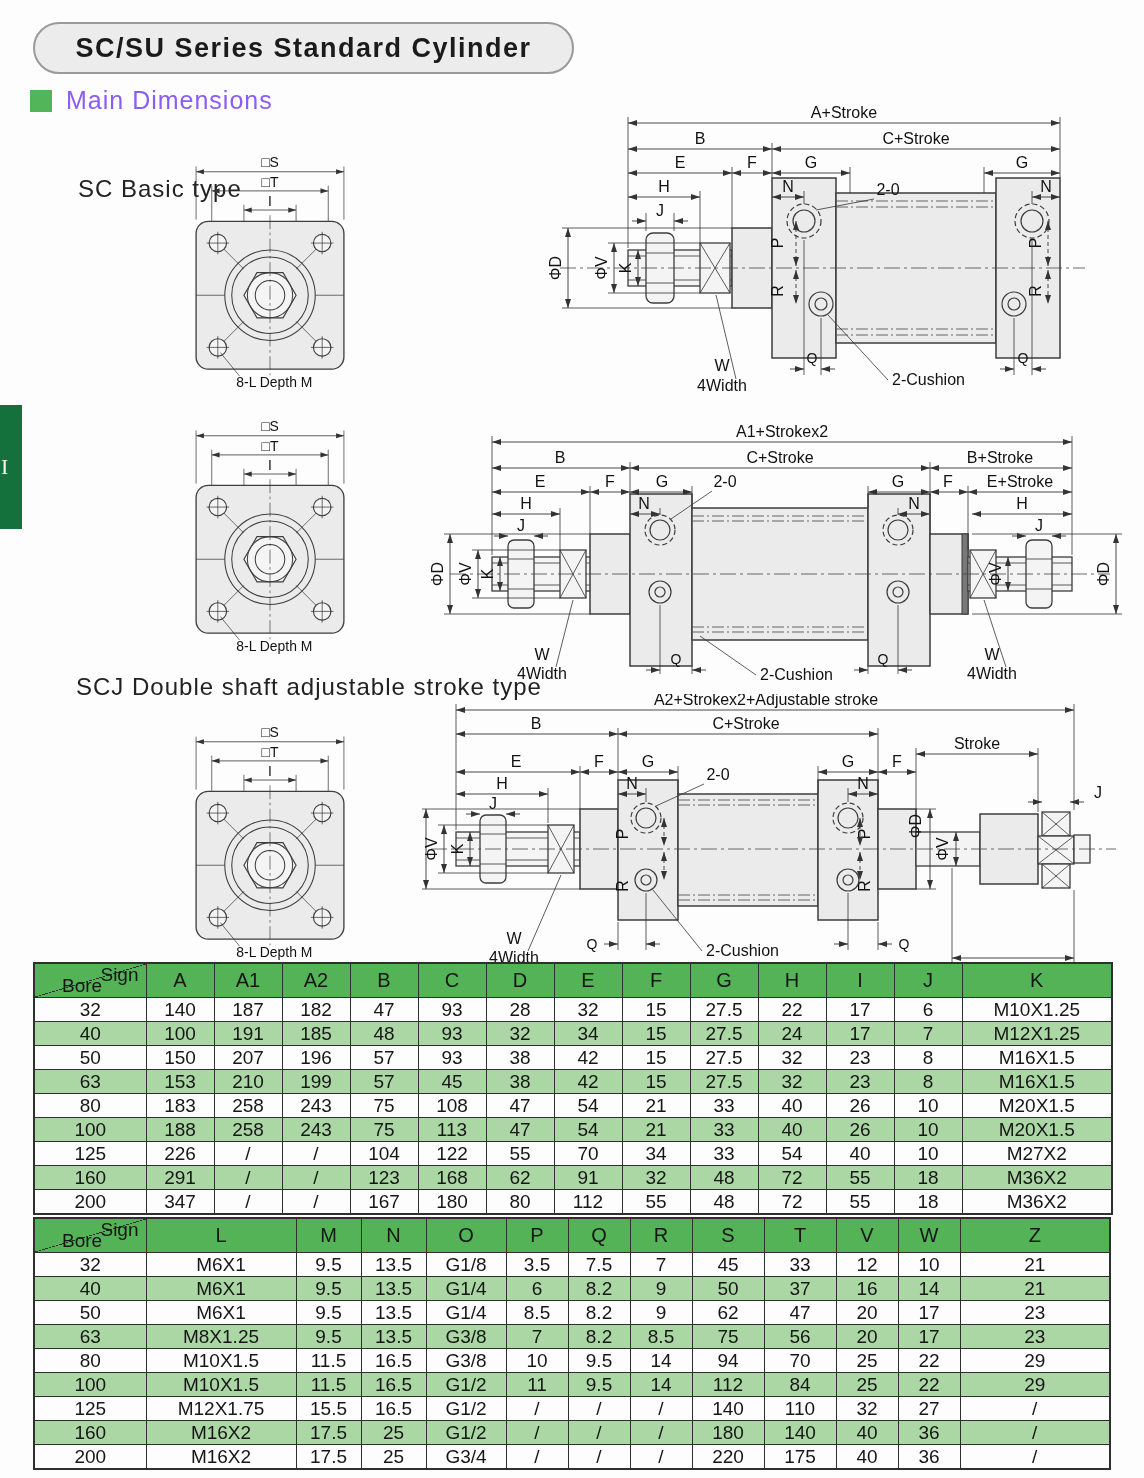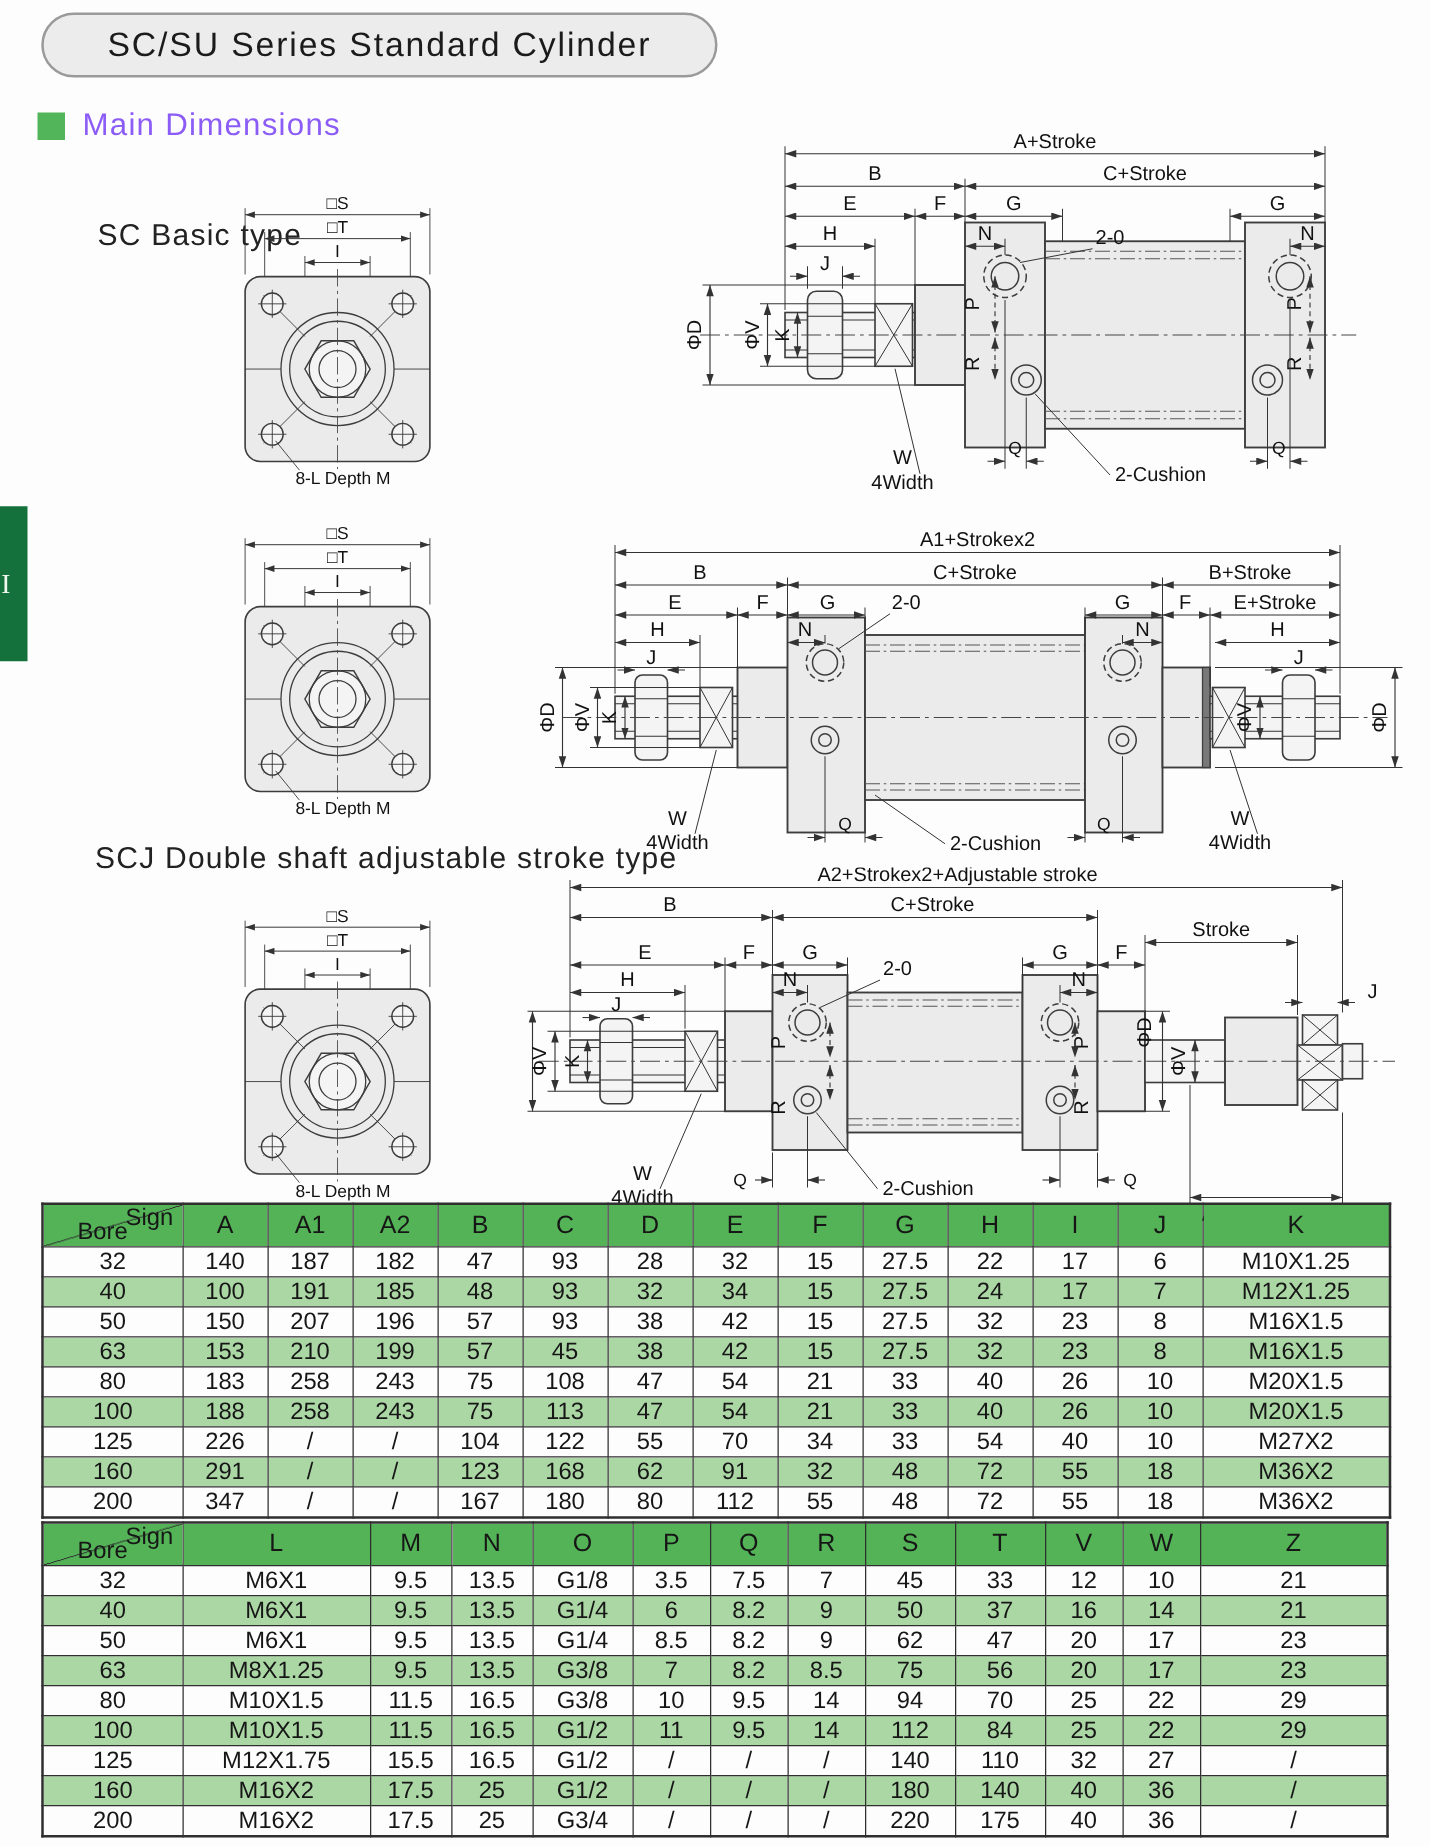--- a/index.html
+++ b/index.html
@@ -1,23 +1,23 @@
 <!DOCTYPE html>
 <html><head>
 <meta charset="utf-8">
 <style>
   html,body{margin:0;padding:0;background:#fff;}
   body{font-family:"Liberation Sans",sans-serif;color:#1c1c1c;}
   #page{position:relative;width:1144px;height:1478px;background:#fdfdfd;overflow:hidden;}
 
   
-  .pill{position:absolute;left:33px;top:10px;width:537px;height:48px;
+  .pill{position:absolute;left:33px;top:22px;width:537px;height:48px;
         background:#ececec;border:2px solid #9a9a9a;border-radius:26px;
         display:flex;align-items:center;justify-content:center;
-        font-size:27px;font-weight:normal;letter-spacing:1.5px;color:#1b1b1b;}
+        font-size:27px;font-weight:bold;letter-spacing:1.5px;color:#1b1b1b;}
 
   
   .side-tab{position:absolute;left:0;top:405px;width:22px;height:124px;background:#15713b;
             color:#f2f7f2;display:flex;align-items:center;font-family:"Liberation Serif",serif;
             font-size:22px;padding-left:1px;box-sizing:border-box;}
 
   .section-head{position:absolute;left:30px;top:86px;display:flex;align-items:center;}
   .bullet{width:22px;height:22px;background:#52b55a;margin-right:14px;}
   .section-title{font-size:25px;color:#8b5cf6;letter-spacing:1px;}
 

